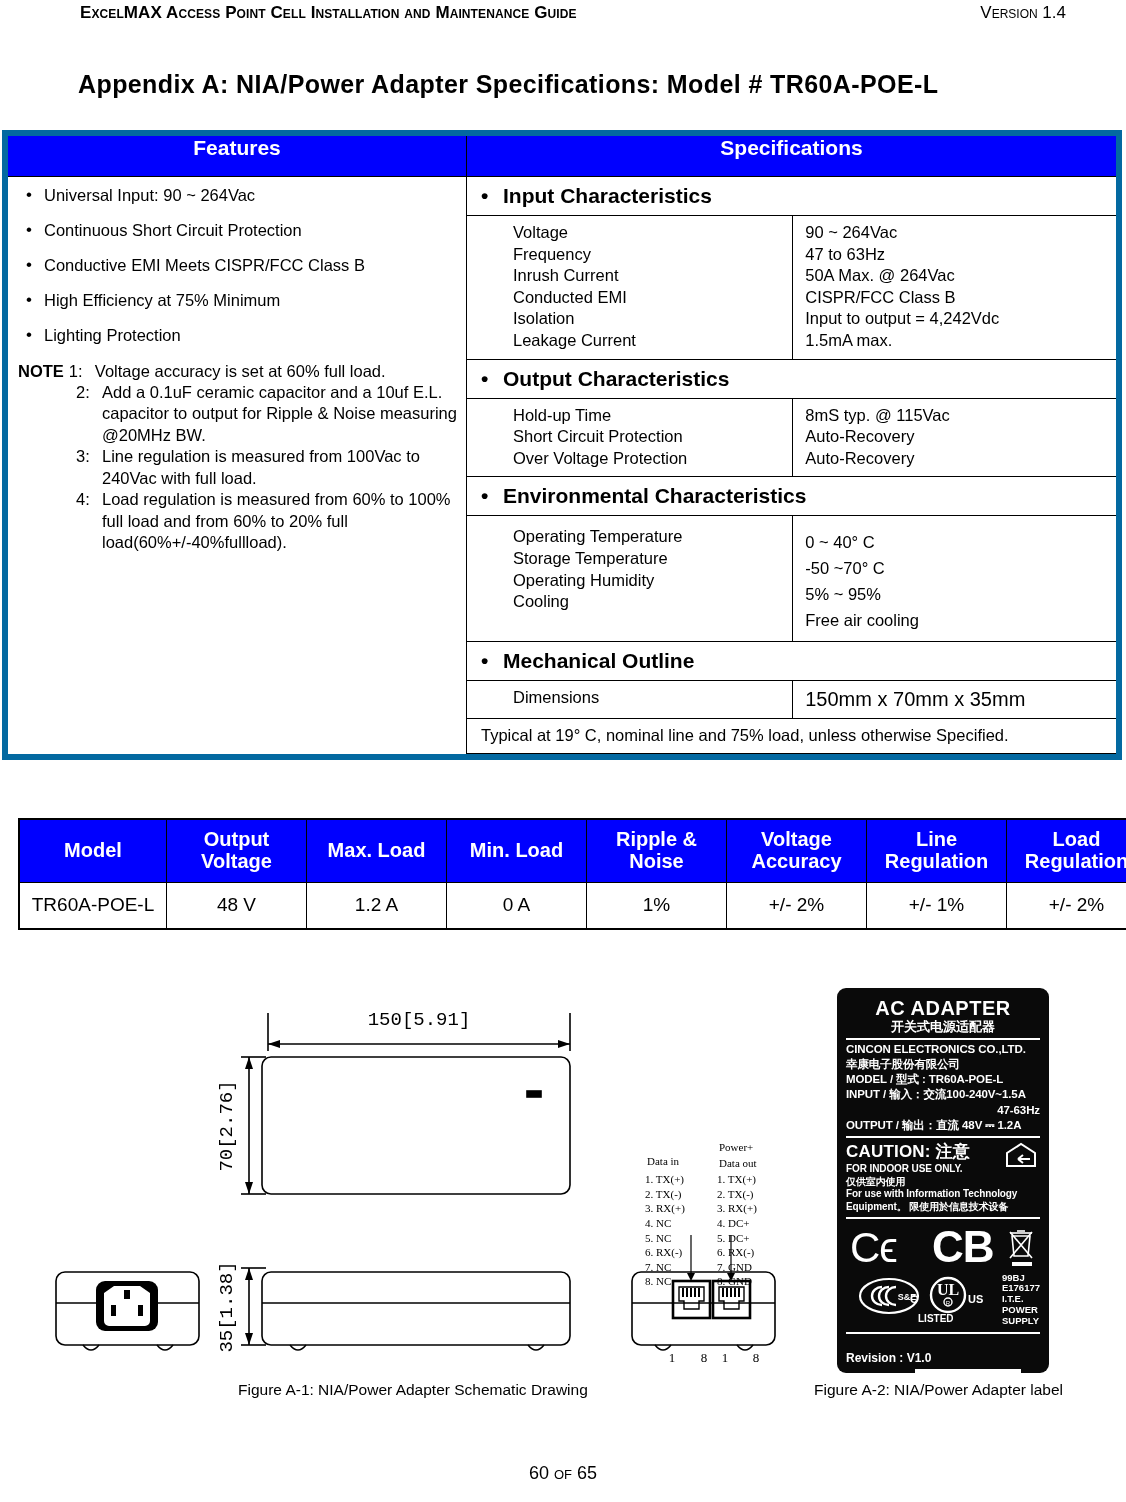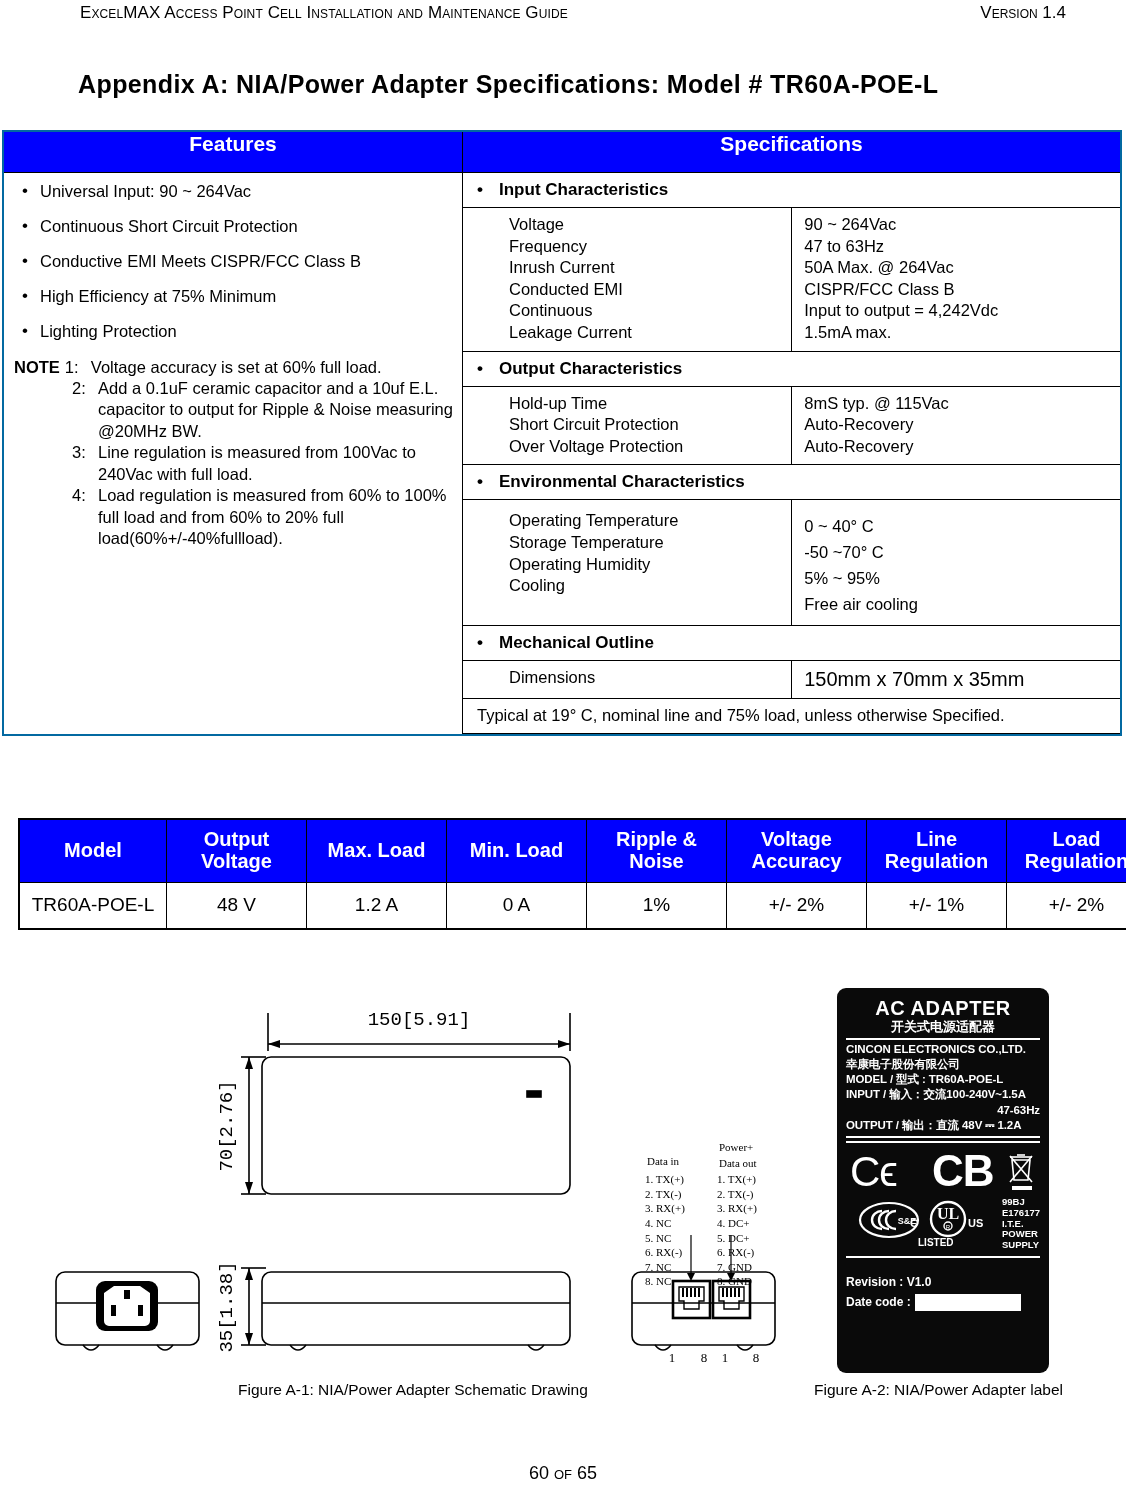--- a/index.html
+++ b/index.html
@@ -1,41 +1,41 @@
 <!DOCTYPE html>
 <html><head>
 <meta charset="utf-8">
 <style>
   html,body{margin:0;padding:0;background:#fff;}
   body{width:1126px;height:1502px;position:relative;font-family:"Liberation Sans",sans-serif;color:#000;}
 
   
   .runhead{position:absolute;top:3px;left:0;width:1126px;height:26px;}
-  .runhead .rh-title{position:absolute;left:80px;top:0;font-size:17px;font-weight:400;font-variant:small-caps;letter-spacing:.1px;white-space:nowrap;}
+  .runhead .rh-title{position:absolute;left:80px;top:0;font-size:17px;font-weight:700;font-variant:small-caps;letter-spacing:.1px;white-space:nowrap;}
   .runhead .rh-ver{position:absolute;right:60px;top:0;font-size:17px;font-weight:500;font-variant:small-caps;white-space:nowrap;}
 
   
   .apx-title{position:absolute;left:78px;top:70px;font-size:25px;font-weight:bold;letter-spacing:.4px;white-space:nowrap;font-family:"Liberation Sans",sans-serif;}
 
   
-  .spec-table{position:absolute;left:2px;top:130px;width:1120px;border:2px solid #0369a1;border-collapse:collapse;table-layout:fixed;}
+  .spec-table{position:absolute;left:2px;top:130px;width:1120px;border:6px solid #0369a1;border-collapse:collapse;table-layout:fixed;}
   .spec-table td{border:1px solid #000;padding:0;vertical-align:top;}
   .hdr-cell{background:#0000FF;color:#fff;font-weight:bold;font-size:21px;text-align:center;height:40px;vertical-align:middle;}
   .left-pane{width:458px;padding:8px 8px 8px 10px !important;}
   .feat-list{list-style:none;margin:0;padding:0;}
   .feat-list li{font-size:16.5px;line-height:1.28;margin:0 0 14px 0;padding-left:26px;position:relative;}
   .feat-list li:before{content:"\2022";position:absolute;left:8px;top:-1px;font-size:17px;}
   .note-blk{font-size:16.5px;line-height:1.30;margin-top:2px;}
   .note-blk .nrow{display:flex;}
   .note-blk .nlbl{font-weight:bold;white-space:nowrap;padding-right:5px;}
   .note-blk .nidx{width:26px;flex:0 0 26px;text-align:left;}
   .note-blk .ntxt{flex:1;}
   .note-blk .sub{margin-left:58px;display:flex;}
 
-  .grp-cell{font-size:17px;font-weight:bold;padding:7px 0 7px 14px !important;border-radius:10px;}
+  .grp-cell{font-size:21px;font-weight:bold;padding:7px 0 7px 14px !important;border-radius:10px;}
   .grp-cell .b{display:inline-block;width:22px;}
   .kv-key{width:335px;padding:6px 0 7px 46px !important;font-size:16.5px;line-height:1.31;}
   .kv-val{padding:6px 0 7px 12px !important;font-size:16.5px;line-height:1.31;}
   .kv-val.loose{line-height:1.57;}
   .dim-key{padding:7px 0 7px 46px !important;font-size:16.5px;}
   .dim-val{padding:7px 0 7px 12px !important;font-size:20px;}
   .typ-cell{padding:7px 0 8px 14px !important;font-size:16.5px;}
 
   
   .model-table{position:absolute;left:18px;top:818px;width:1090px;border-collapse:collapse;table-layout:fixed;border:2px solid #000;}
@@ -132,21 +132,21 @@
       </div>
     </td>
     <td class="grp-cell" colspan="2"><span class="b">•</span><span>Input Characteristics</span></td>
   </tr>
   <tr>
     <td class="kv-key">
       <div>Voltage</div>
       <div>Frequency</div>
       <div>Inrush Current</div>
       <div>Conducted EMI</div>
-      <div>Continuous</div>
+      <div>Isolation</div>
       <div>Leakage Current</div>
     </td>
     <td class="kv-val">
       <div>90 ~ 264Vac</div>
       <div>47 to 63Hz</div>
       <div>50A Max. @ 264Vac</div>
       <div>CISPR/FCC Class B</div>
       <div>Input to output = 4,242Vdc</div>
       <div>1.5mA max.</div>
     </td>
@@ -347,20 +347,31 @@
     <div class="lb-ttl">AC ADAPTER</div>
     <div class="lb-sub">开关式电源适配器</div>
     <div class="lb-rule"></div>
     <div class="lb-l">CINCON ELECTRONICS CO.,LTD.</div>
     <div class="lb-l">幸康电子股份有限公司</div>
     <div class="lb-l">MODEL / 型式 : TR60A-POE-L</div>
     <div class="lb-l">INPUT / 输入：交流100-240V~1.5A</div>
     <div class="lb-l ctr">47-63Hz</div>
     <div class="lb-l">OUTPUT / 输出：直流  48V ⎓ 1.2A</div>
     <div class="lb-rule"></div>
+    <div style="position:relative;">
+      <div class="lb-caution">CAUTION: 注意</div>
+      <svg width="34" height="26" style="position:absolute;right:2px;top:2px;">
+        <path d="M3,24 V11 L17,2 L31,11 V24 z" fill="none" stroke="#fff" stroke-width="2"></path>
+        <path d="M26,17 h-12 m0,0 l5,-4 m-5,4 l5,4" fill="none" stroke="#fff" stroke-width="2"></path>
+      </svg>
+      <div class="lb-small">FOR INDOOR USE ONLY.</div>
+      <div class="lb-small">仅供室内使用</div>
+      <div class="lb-small">For use with Information Technology</div>
+      <div class="lb-small">Equipment。 限使用於信息技术设备</div>
+    </div>
     <div class="lb-rule"></div>
     <div class="lb-marks">
       <div class="ce">Cϵ</div>
       <div class="cb">CB</div>
       <svg class="weee" width="34" height="42">
         <g stroke="#fff" fill="none" stroke-width="1.6">
           <path d="M8,9 h18 l-2,20 h-14 z"></path>
           <path d="M6,6 h22"></path>
             <path d="M13,4 h8"></path>
           <path d="M6,5 l22,26 M28,5 L6,31"></path>

